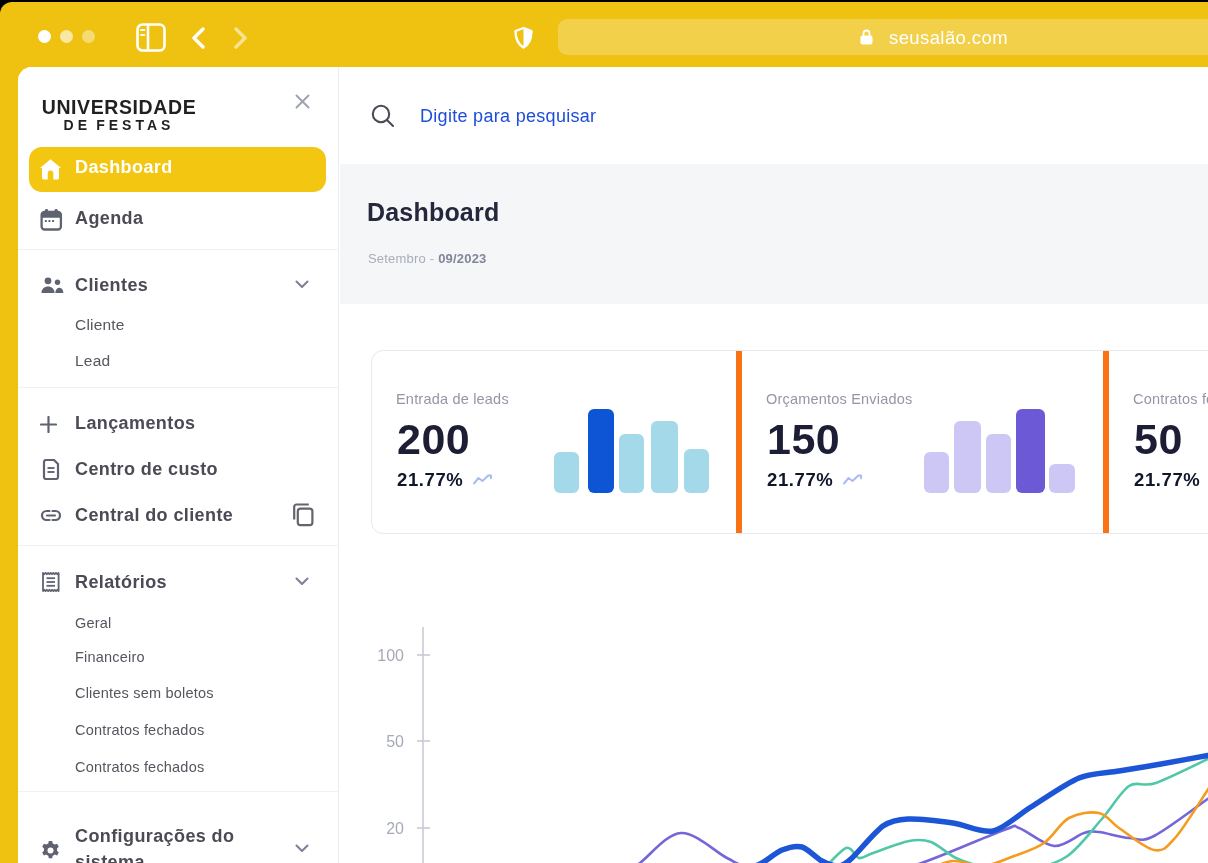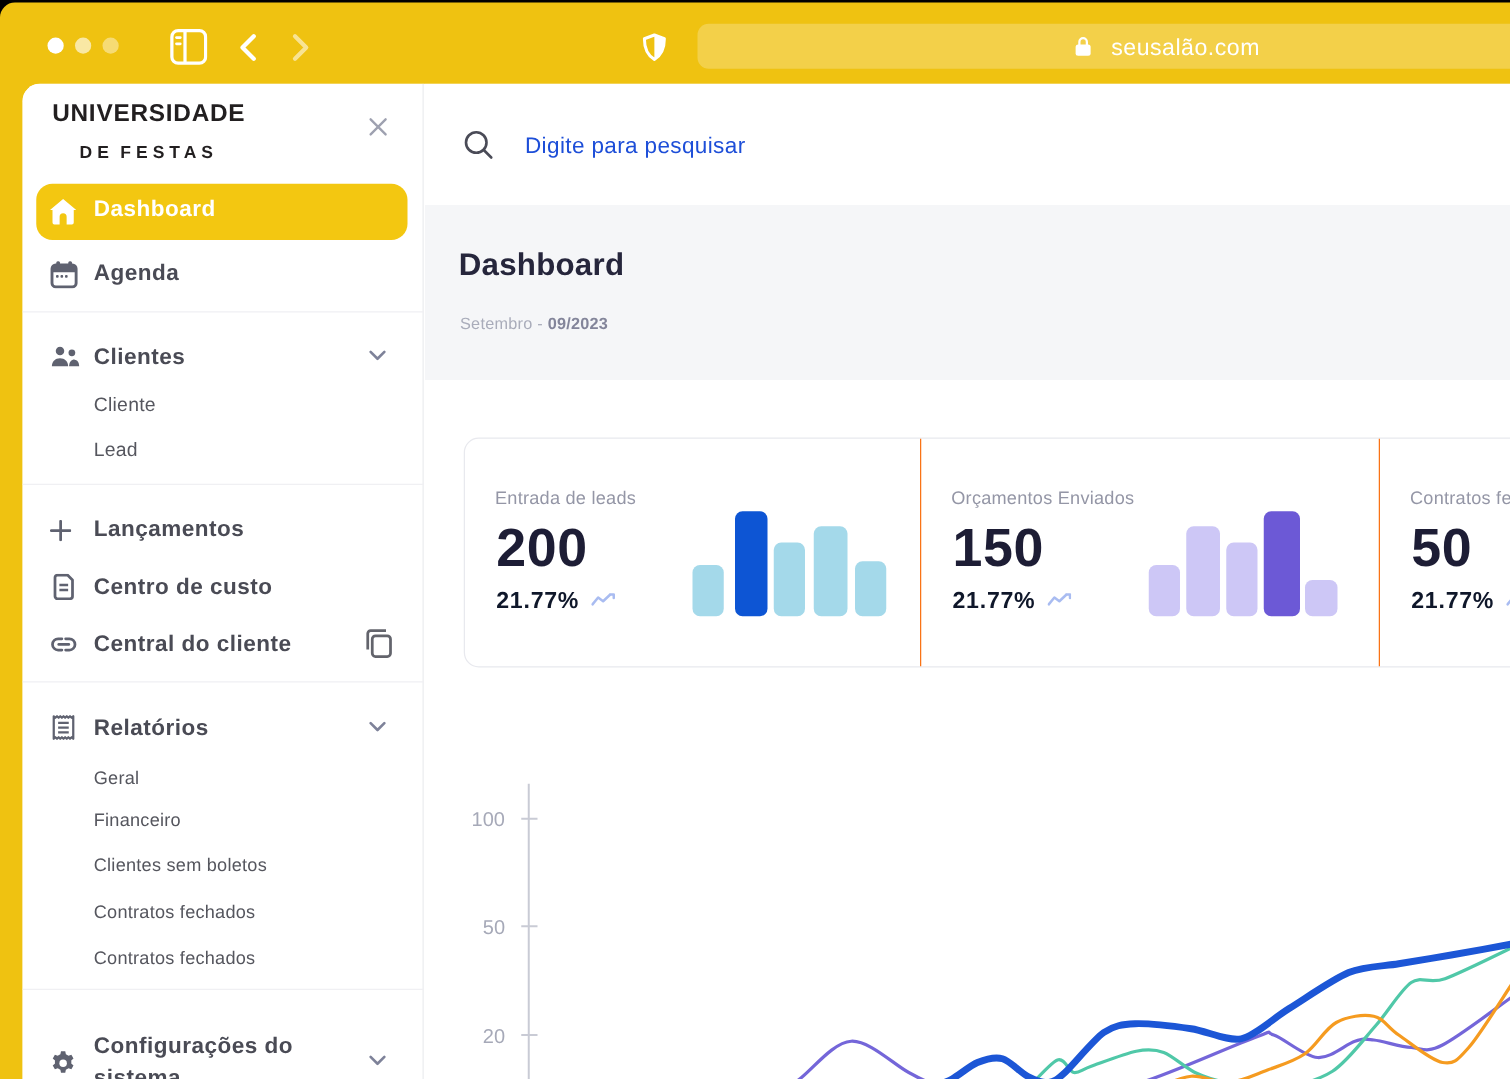--- a/index.html
+++ b/index.html
@@ -23,34 +23,34 @@
           border-right:1px solid #ECEDF0; background:#fff; }
   .sdiv { position:absolute; left:0; width:321px; height:1px; background:#F0F0F3; }
   .mitem { position:absolute; left:57px; font-size:18px; font-weight:bold; color:#4A4B55; letter-spacing:.4px; }
   .sub { position:absolute; left:57px; font-size:15.5px; color:#55565E; letter-spacing:.2px; }
   .icon { position:absolute; left:22px; }
   .chev { position:absolute; left:277px; }
   #pill { position:absolute; left:11px; top:80px; width:297px; height:45px;
           background:#F3C711; border-radius:13px; }
   #pill span { position:absolute; left:46px; top:10px; color:#fff; font-size:18px; font-weight:bold; letter-spacing:.4px; }
   #logo { position:absolute; left:20px; top:14px; width:162px; text-align:center; color:#221F20; }
-  #logo .l1 { font-size:19.5px; font-weight:bold; letter-spacing:.6px; white-space:nowrap; line-height:20px; }
-  #logo .l2 { font-size:14px; font-weight:bold; letter-spacing:4px; margin-top:13px; white-space:nowrap; line-height:14px; }
+  #logo .l1 { font-size:19.5px; font-weight:bold; letter-spacing:.6px; white-space:nowrap; line-height:20px;margin-top:16px; }
+  #logo .l2 { font-size:14px; font-weight:bold; letter-spacing:4px; margin-top:1px; white-space:nowrap; line-height:14px; }
   
   #main { position:absolute; left:322px; top:0; width:888px; height:815px; background:#fff; }
   #searchtxt { position:absolute; left:80px; top:39px; font-size:18px; color:#1d4ed8; letter-spacing:.3px; }
   #grayblk { position:absolute; left:0; top:97px; width:888px; height:140px; background:#F5F6F8; }
   #grayblk h1 { position:absolute; left:27px; top:34px; font-size:25px; color:#26263C; letter-spacing:.2px; }
   #grayblk .sub2 { position:absolute; left:28px; top:87px; font-size:13px; letter-spacing:.2px; color:#A9ACBA; }
   #grayblk .sub2 b { color:#83859A; }
   
   #cards { position:absolute; left:31px; top:283px; width:1098px; height:184px;
            border:1px solid #E8E9EE; border-radius:12px; display:flex; }
   .card { position:relative; height:100%;text-align:right; }
-  .card + .card { border-left:1px solid #f97316; }
+  .card + .card { border-left:6px solid #f97316; }
   .clabel { position:absolute; left:24px; top:40px; font-size:14.5px; color:#9496A6; letter-spacing:.2px; }
   .cnum { position:absolute; left:25px; top:64px; font-size:43px; font-weight:bold; color:#1D1D35; letter-spacing:.5px; }
   .cpct { position:absolute; left:25px; top:118px; font-size:18.5px; font-weight:bold; color:#0f172a; letter-spacing:.6px; }
   .bar { position:absolute; border-radius:6px; }
   
   #legend { position:absolute; left:107px; top:509px; display:flex; gap:25px; align-items:center; }
   .litem { display:flex; align-items:center; gap:9px; font-size:15px; font-weight:bold; color:#3E4064; letter-spacing:.4px; }
   .ldot { width:11px; height:11px; border-radius:50%; }
   
   #chart { position:absolute; left:0; top:548px; }

